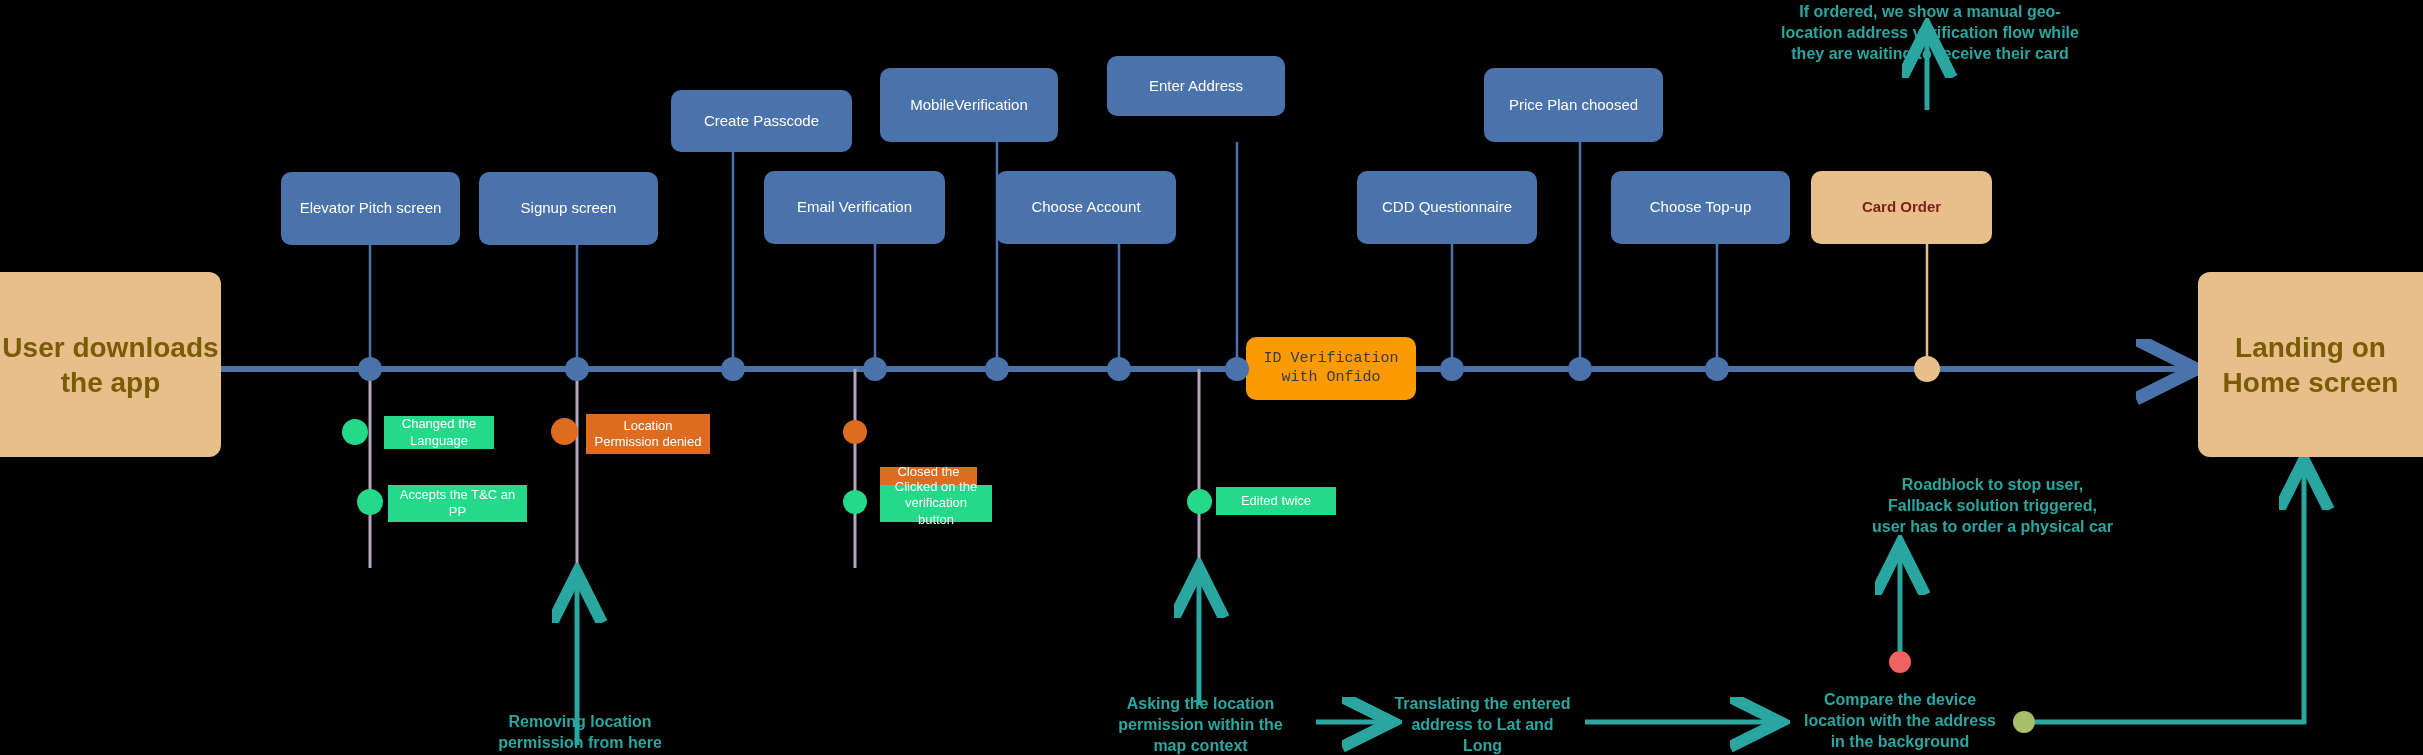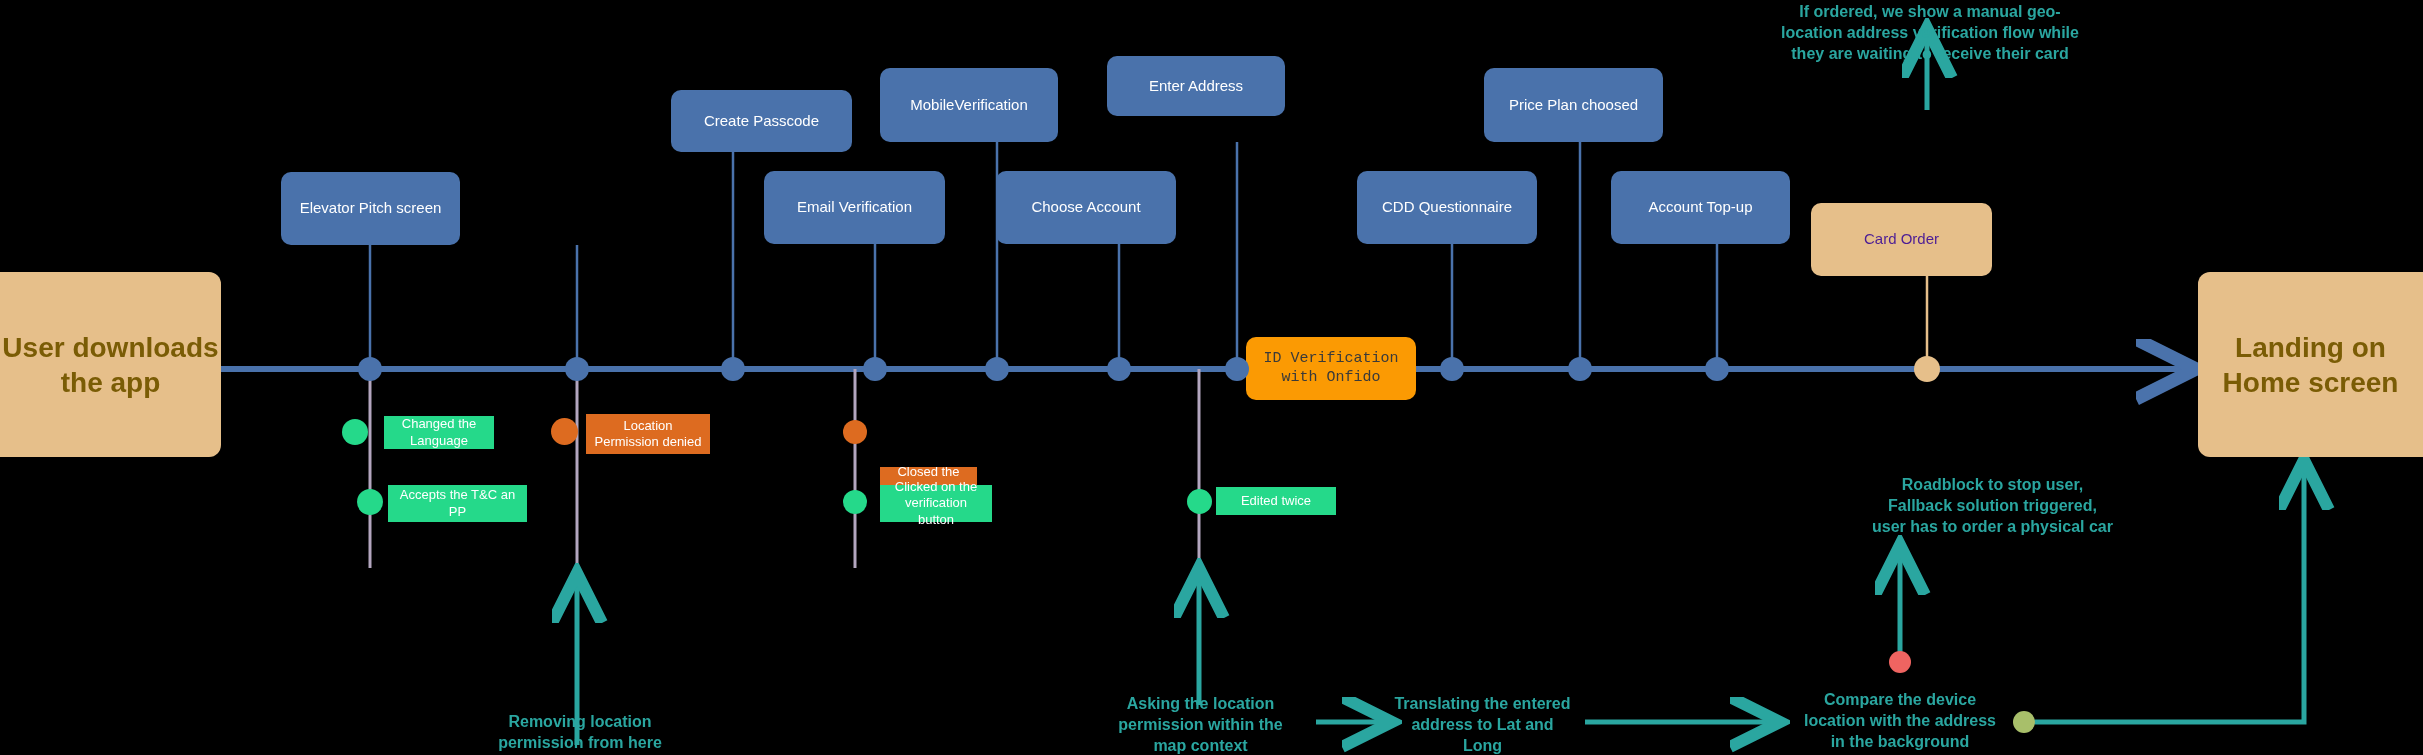--- a/index.html
+++ b/index.html
@@ -6,21 +6,21 @@
   body{width:2423px;height:755px;overflow:hidden;font-family:"Liberation Sans",sans-serif;}
   #stage{position:relative;width:2423px;height:755px;background:#000;}
   #svg-layer{position:absolute;left:0;top:0;width:2423px;height:755px;}
 
   .node{position:absolute;box-sizing:border-box;border-radius:10px;
         display:flex;align-items:center;justify-content:center;text-align:center;
         line-height:1.25;}
   .screen-node{background:#4a72ab;color:#ffffff;font-size:15px;padding:4px 0;}
   .phase-node{background:#e6bf8a;color:#7a5c05;font-weight:bold;}
   .phase-big{font-size:28px;}
-  .phase-small{background:#e6bf8a;color:#4c1d95;font-size:15px;font-weight:normal;margin-top:32px;}
+  .phase-small{background:#e6bf8a;color:#7f1d1d;font-size:15px;font-weight:bold;}
   .onfido-node{background:#fb9a03;color:#3a3a3a;font-size:15px;}
 
   .evt{position:absolute;box-sizing:border-box;display:flex;align-items:center;
        justify-content:center;text-align:center;color:#ffffff;font-size:13px;line-height:1.25;
        padding:2px 6px;}
   .evt-green{background:#25d98a;}
   .evt-orange{background:#dd6b20;}
 
   .dot{position:absolute;border-radius:50%;}
   .dot-blue{background:#4a72ab;}
@@ -76,36 +76,37 @@
 
     <polyline points="2032,722 2304,722 2304,470" fill="none" stroke="#2aa6a0" stroke-width="5" marker-end="url(#arrowTealUp)"></polyline>
   </svg>
 
   <div class="node phase-node phase-big" style="left:0px;top:272px;width:221px;height:185px;border-radius:0 12px 12px 0;">User downloads the app</div>
 
   <div class="node phase-node phase-big" style="left:2198px;top:272px;width:225px;height:185px;border-radius:12px 0 0 12px;">Landing on Home screen</div>
 
   <div class="node screen-node" style="left:281px;top:172px;width:179px;height:73px;">Elevator Pitch screen</div>
 
+  <div class="node screen-node" style="left:479px;top:172px;width:179px;height:73px;">Signup screen</div>
 
   <div class="node screen-node" style="left:628px;top:90px;width:181px;height:62px;margin-left:43px;">Create Passcode</div>
 
   <div class="node screen-node" style="left:764px;top:171px;width:181px;height:73px;">Email Verification</div>
 
   <div class="node screen-node" style="left:880px;top:68px;width:178px;height:74px;">MobileVerification</div>
 
   <div class="node screen-node" style="left:996px;top:171px;width:180px;height:73px;">Choose Account</div>
 
   <div class="node screen-node" style="left:1107px;top:56px;width:178px;height:60px;">Enter Address</div>
 
   <div class="node screen-node" style="left:1357px;top:171px;width:180px;height:73px;">CDD Questionnaire</div>
 
   <div class="node screen-node" style="left:1484px;top:68px;width:179px;height:74px;">Price Plan choosed</div>
 
-  <div class="node screen-node" style="left:1611px;top:171px;width:179px;height:73px;">Account Top-up</div>
+  <div class="node screen-node" style="left:1611px;top:171px;width:179px;height:73px;">Choose Top-up</div>
 
   <div class="node phase-small" style="left:1811px;top:171px;width:181px;height:73px;border-radius:10px;">Card Order</div>
 
   <div class="node onfido-node" style="left:1246px;top:337px;width:170px;height:63px;font-family:Liberation Mono, monospace;">ID Verification with Onfido</div>
 
   <div class="dot dot-blue" style="left:358px;top:357px;width:24px;height:24px;"></div>
   <div class="dot dot-blue" style="left:565px;top:357px;width:24px;height:24px;"></div>
   <div class="dot dot-blue" style="left:721px;top:357px;width:24px;height:24px;"></div>
   <div class="dot dot-blue" style="left:863px;top:357px;width:24px;height:24px;"></div>
   <div class="dot dot-blue" style="left:985px;top:357px;width:24px;height:24px;"></div>

